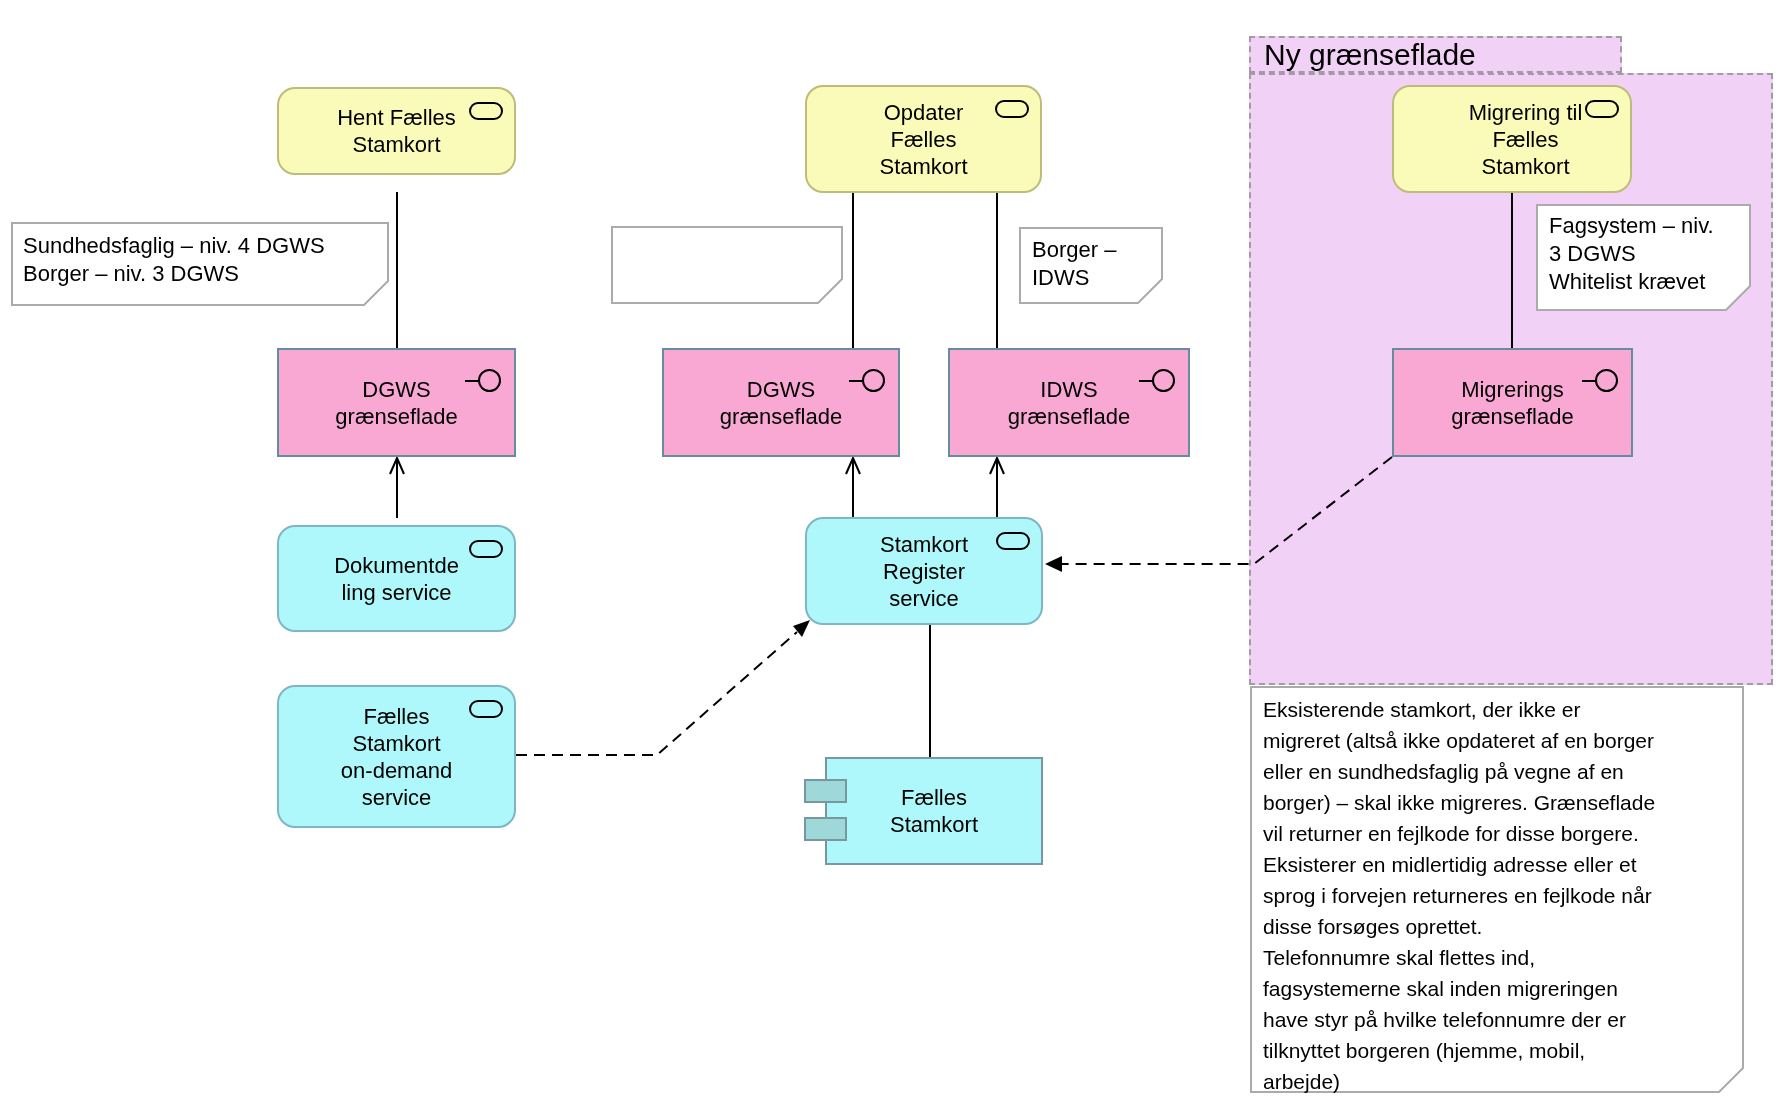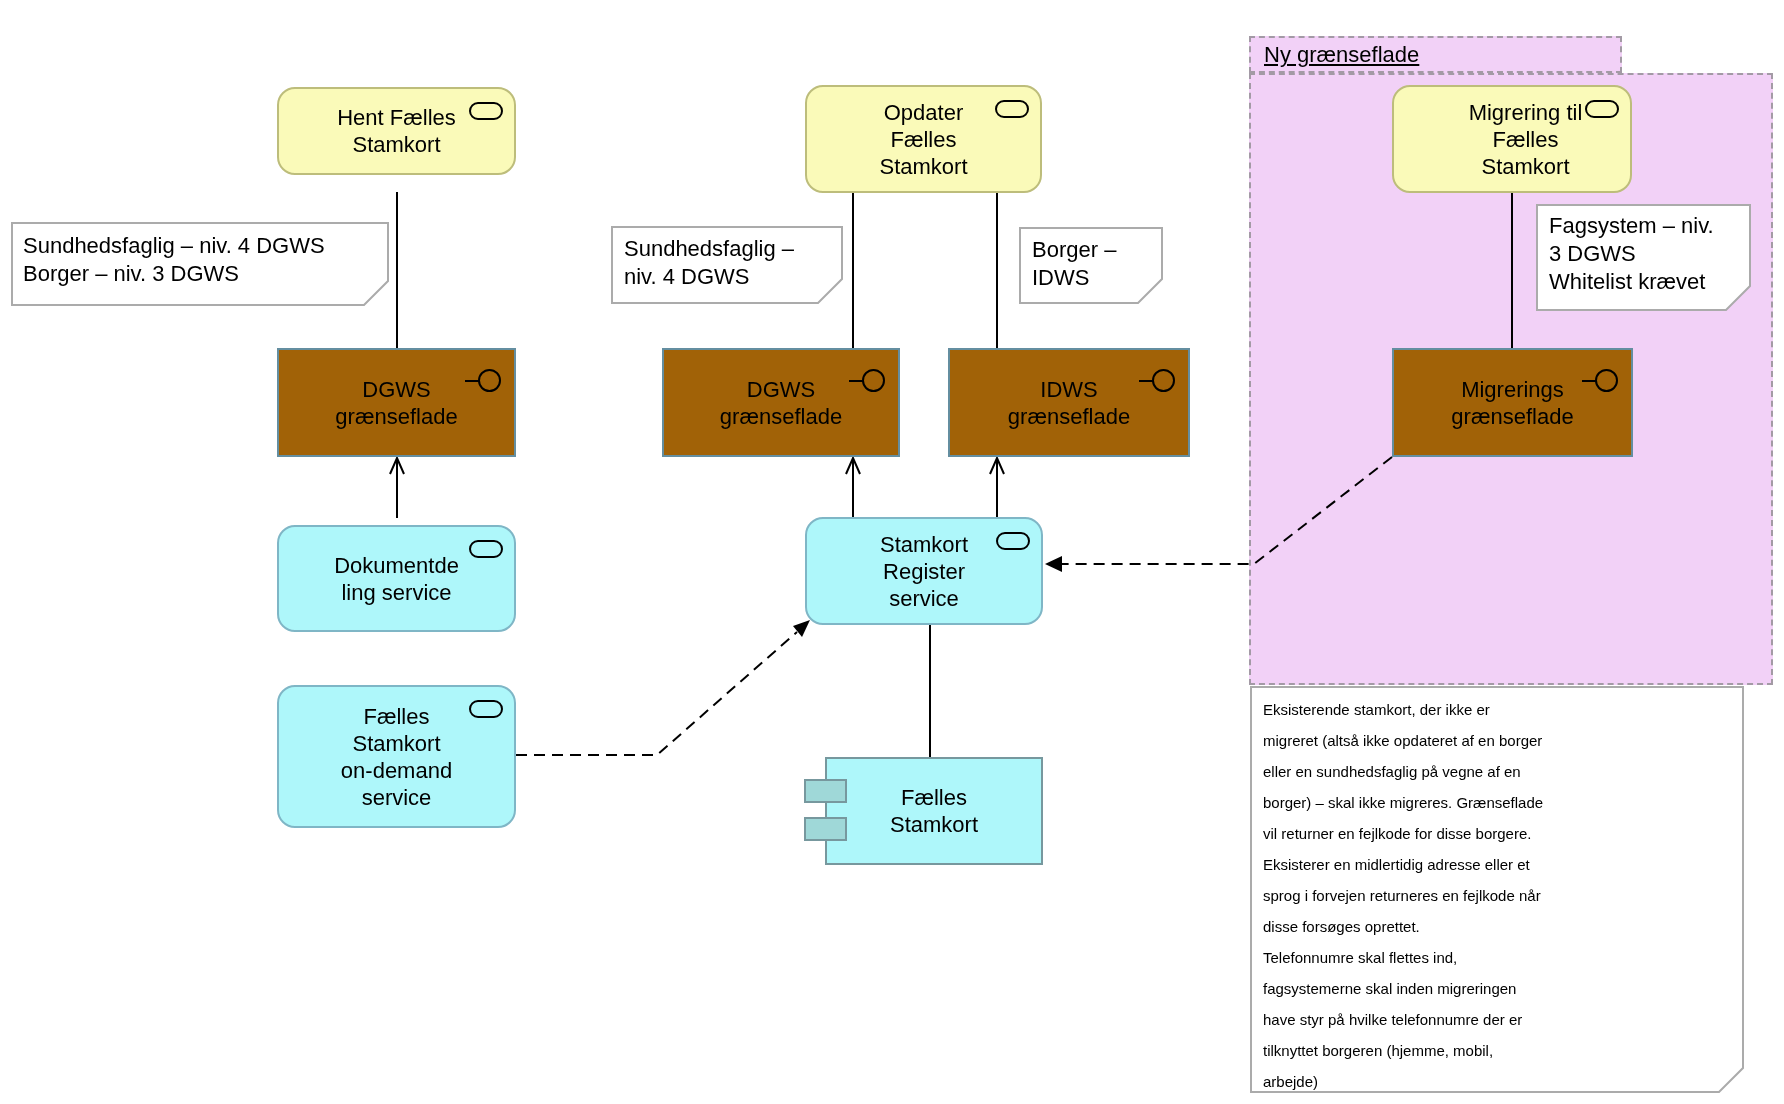--- a/index.html
+++ b/index.html
@@ -10,21 +10,21 @@
   .node{
     position:absolute;display:flex;align-items:center;justify-content:center;
     text-align:center;box-sizing:border-box;font-size:22px;line-height:27px;
   }
   .lbl{white-space:pre-line;display:block;}
   
   .svc{background:#FAFAB9;border:2px solid #BDBD7B;border-radius:18px;}
   
   .asvc{background:#AEF7FA;border:2px solid #7FB6C6;border-radius:18px;}
   
-  .ifc{background:#a16207;border:2px solid #648EA0;}
+  .ifc{background:#f9a8d4;border:2px solid #648EA0;}
   
   .comp{background:#AEF7FA;border:2px solid #77989E;}
   
   .pill{
     position:absolute;top:13px;right:11px;width:30px;height:14px;
     border:2px solid #000;border-radius:9px;background:transparent;
   }
   
   .ifico{
     position:absolute;top:19px;right:13px;width:19px;height:19px;
@@ -33,24 +33,24 @@
   .ifico::before{
     content:"";position:absolute;left:-15px;top:8.5px;width:14px;height:2px;background:#000;
   }
   
   .ctab{
     position:absolute;left:-23px;width:43px;height:24px;
     background:#9FD8D8;border:2px solid #77989E;box-sizing:border-box;
   }
   
   .gtab,.gbody{position:absolute;background:#F2D1F7;border:2px dashed #A39AA5;box-sizing:border-box;}
-  .gtitle{font-size:22px;line-height:33px;padding-left:13px;display:block;white-space:nowrap;text-decoration:underline;}
+  .gtitle{font-size:30px;line-height:33px;padding-left:13px;display:block;white-space:nowrap;}
   
   .ntext{position:absolute;font-size:22px;line-height:28px;white-space:pre-line;}
-  .nbig{font-size:15px;line-height:31px;}
+  .nbig{font-size:21px;line-height:31px;}
   .overlay{position:absolute;left:0;top:0;}
 </style>
 </head>
 <body>
 
 <div class="canvas">
 
   <div class="gtab" style="left:1249px;top:36px;width:373px;height:37px;">
     <span class="gtitle">Ny grænseflade</span>
   </div>
@@ -153,22 +153,20 @@
 
   <div class="node comp" style="left:825px;top:757px;width:218px;height:108px;">
     <span class="ctab" style="top:20px;"></span>
     <span class="ctab" style="top:58px;"></span>
     <span class="lbl">Fælles
 Stamkort</span>
   </div>
 
   <div class="ntext" style="left:23px;top:232px;width:356px;">Sundhedsfaglig – niv. 4 DGWS
 Borger – niv. 3 DGWS</div>
-  <div class="ntext" style="left:624px;top:235px;width:210px;">Sundhedsfaglig –
-niv. 4 DGWS</div>
   <div class="ntext" style="left:1032px;top:236px;width:122px;">Borger –
 IDWS</div>
   <div class="ntext" style="left:1549px;top:212px;width:195px;">Fagsystem – niv.
 3 DGWS
 Whitelist krævet</div>
   <div class="ntext nbig" style="left:1263px;top:694px;width:472px;">Eksisterende stamkort, der ikke er
 migreret (altså ikke opdateret af en borger
 eller en sundhedsfaglig på vegne af en
 borger) – skal ikke migreres. Grænseflade
 vil returner en fejlkode for disse borgere.

